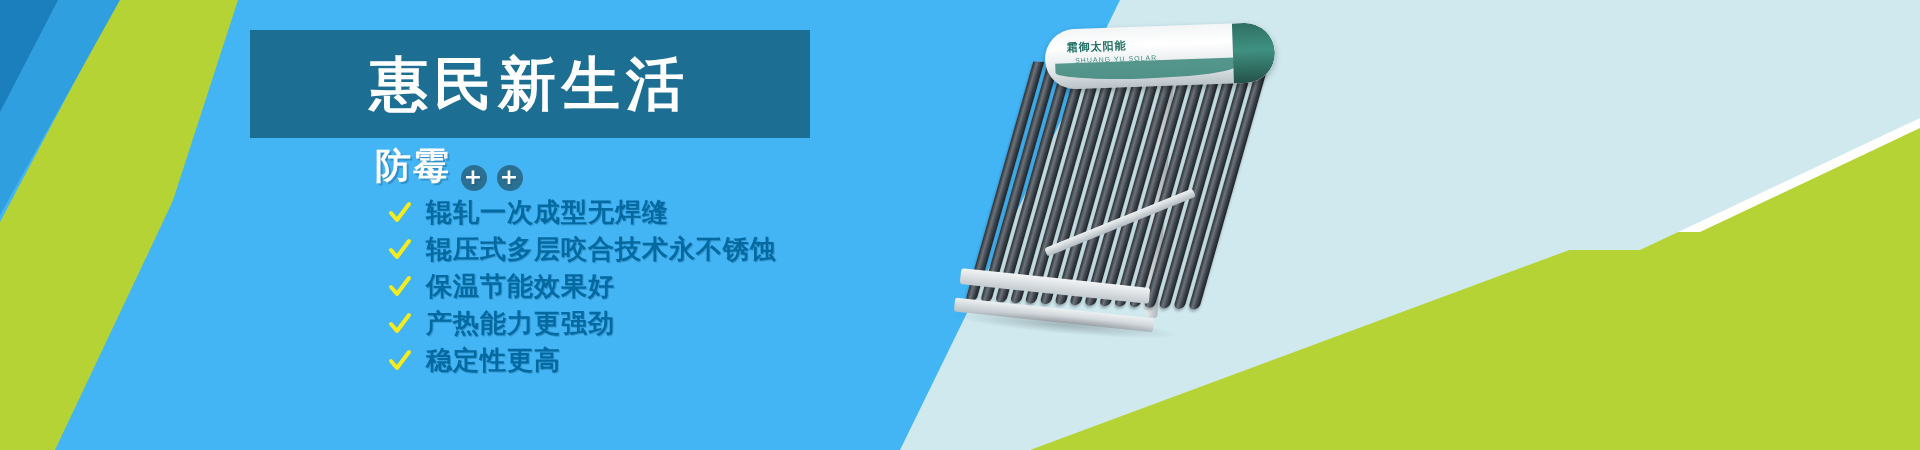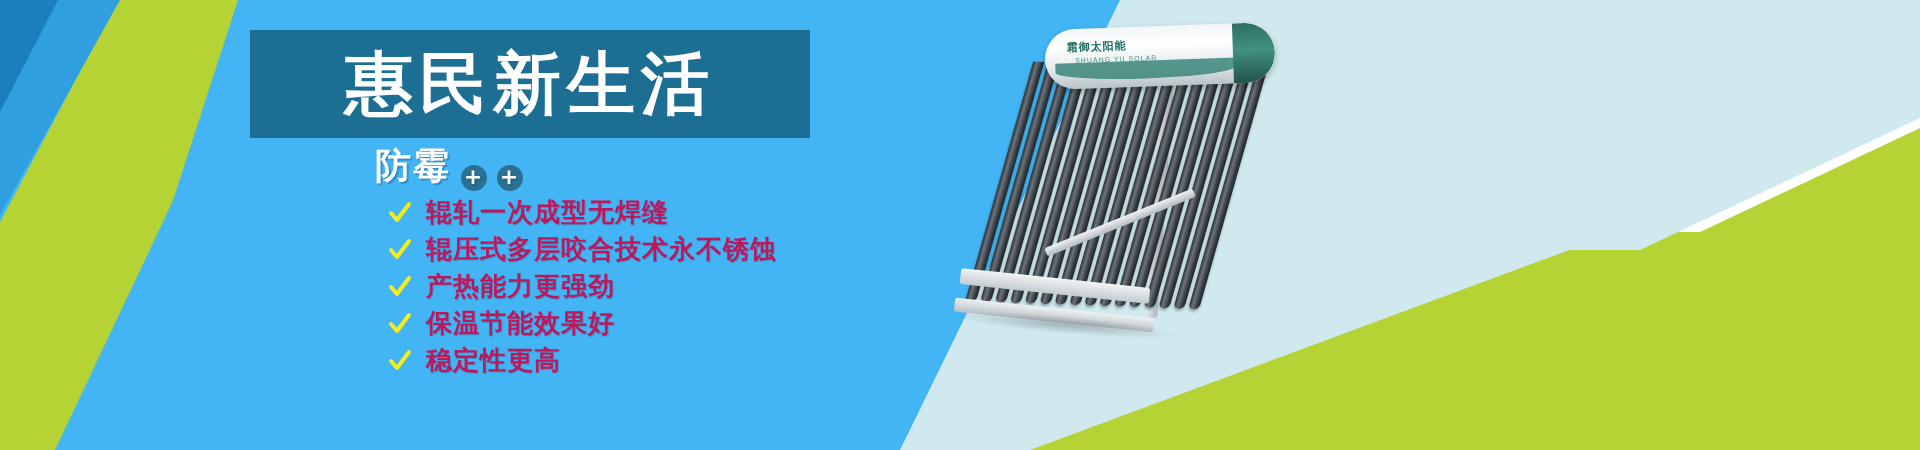--- a/index.html
+++ b/index.html
@@ -92,21 +92,21 @@
     position:absolute;
     left:0; top:30px;
     width:560px; height:108px;
     background:#1c6f93;
     display:flex;
     align-items:center;
     justify-content:center;
   }
   .title-text {
     color:#ffffff;
-    font-size:68px;
+    font-size:58px;
     font-weight:bold;
     letter-spacing:6px;
     line-height:1;
     font-family:"DejaVu Sans","Liberation Sans",sans-serif;
     white-space:nowrap;
   }
 
   .subtitle {
     position:absolute;
     left:125px; top:142px;
@@ -148,21 +148,21 @@
     height:33px;
     margin-bottom:4px;
   }
   .check {
     width:24px; height:24px;
     flex:0 0 auto;
     position:relative;
   }
   .check svg { display:block; }
   .feature-text {
-    color:#be185d;
+    color:#0369a1;
     font-size:26px;
     font-weight:bold;
     letter-spacing:1px;
     white-space:nowrap;
     text-shadow: 1px 1px 0 rgba(20,80,120,0.28);
     font-family:"DejaVu Sans","Liberation Sans",sans-serif;
   }
 
   
   .product {
@@ -350,29 +350,29 @@
             </svg>
         </span>
         <span class="feature-text">辊压式多层咬合技术永不锈蚀</span>
       </li>
       <li class="feature-item">
         <span class="check">
           <svg width="24" height="24" viewBox="0 0 24 24">
               <path d="M3 12 L9 19 L21 3" stroke="#f5ec1d" stroke-width="4" fill="none" stroke-linecap="round" stroke-linejoin="round"></path>
             </svg>
         </span>
+        <span class="feature-text">保温节能效果好</span>
+      </li>
+      <li class="feature-item">
+        <span class="check">
+          <svg width="24" height="24" viewBox="0 0 24 24">
+              <path d="M3 12 L9 19 L21 3" stroke="#f5ec1d" stroke-width="4" fill="none" stroke-linecap="round" stroke-linejoin="round"></path>
+            </svg>
+        </span>
         <span class="feature-text">产热能力更强劲</span>
-      </li>
-      <li class="feature-item">
-        <span class="check">
-          <svg width="24" height="24" viewBox="0 0 24 24">
-              <path d="M3 12 L9 19 L21 3" stroke="#f5ec1d" stroke-width="4" fill="none" stroke-linecap="round" stroke-linejoin="round"></path>
-            </svg>
-        </span>
-        <span class="feature-text">保温节能效果好</span>
       </li>
       <li class="feature-item">
         <span class="check">
           <svg width="24" height="24" viewBox="0 0 24 24">
               <path d="M3 12 L9 19 L21 3" stroke="#f5ec1d" stroke-width="4" fill="none" stroke-linecap="round" stroke-linejoin="round"></path>
             </svg>
         </span>
         <span class="feature-text">稳定性更高</span>
       </li>
     </ul>

